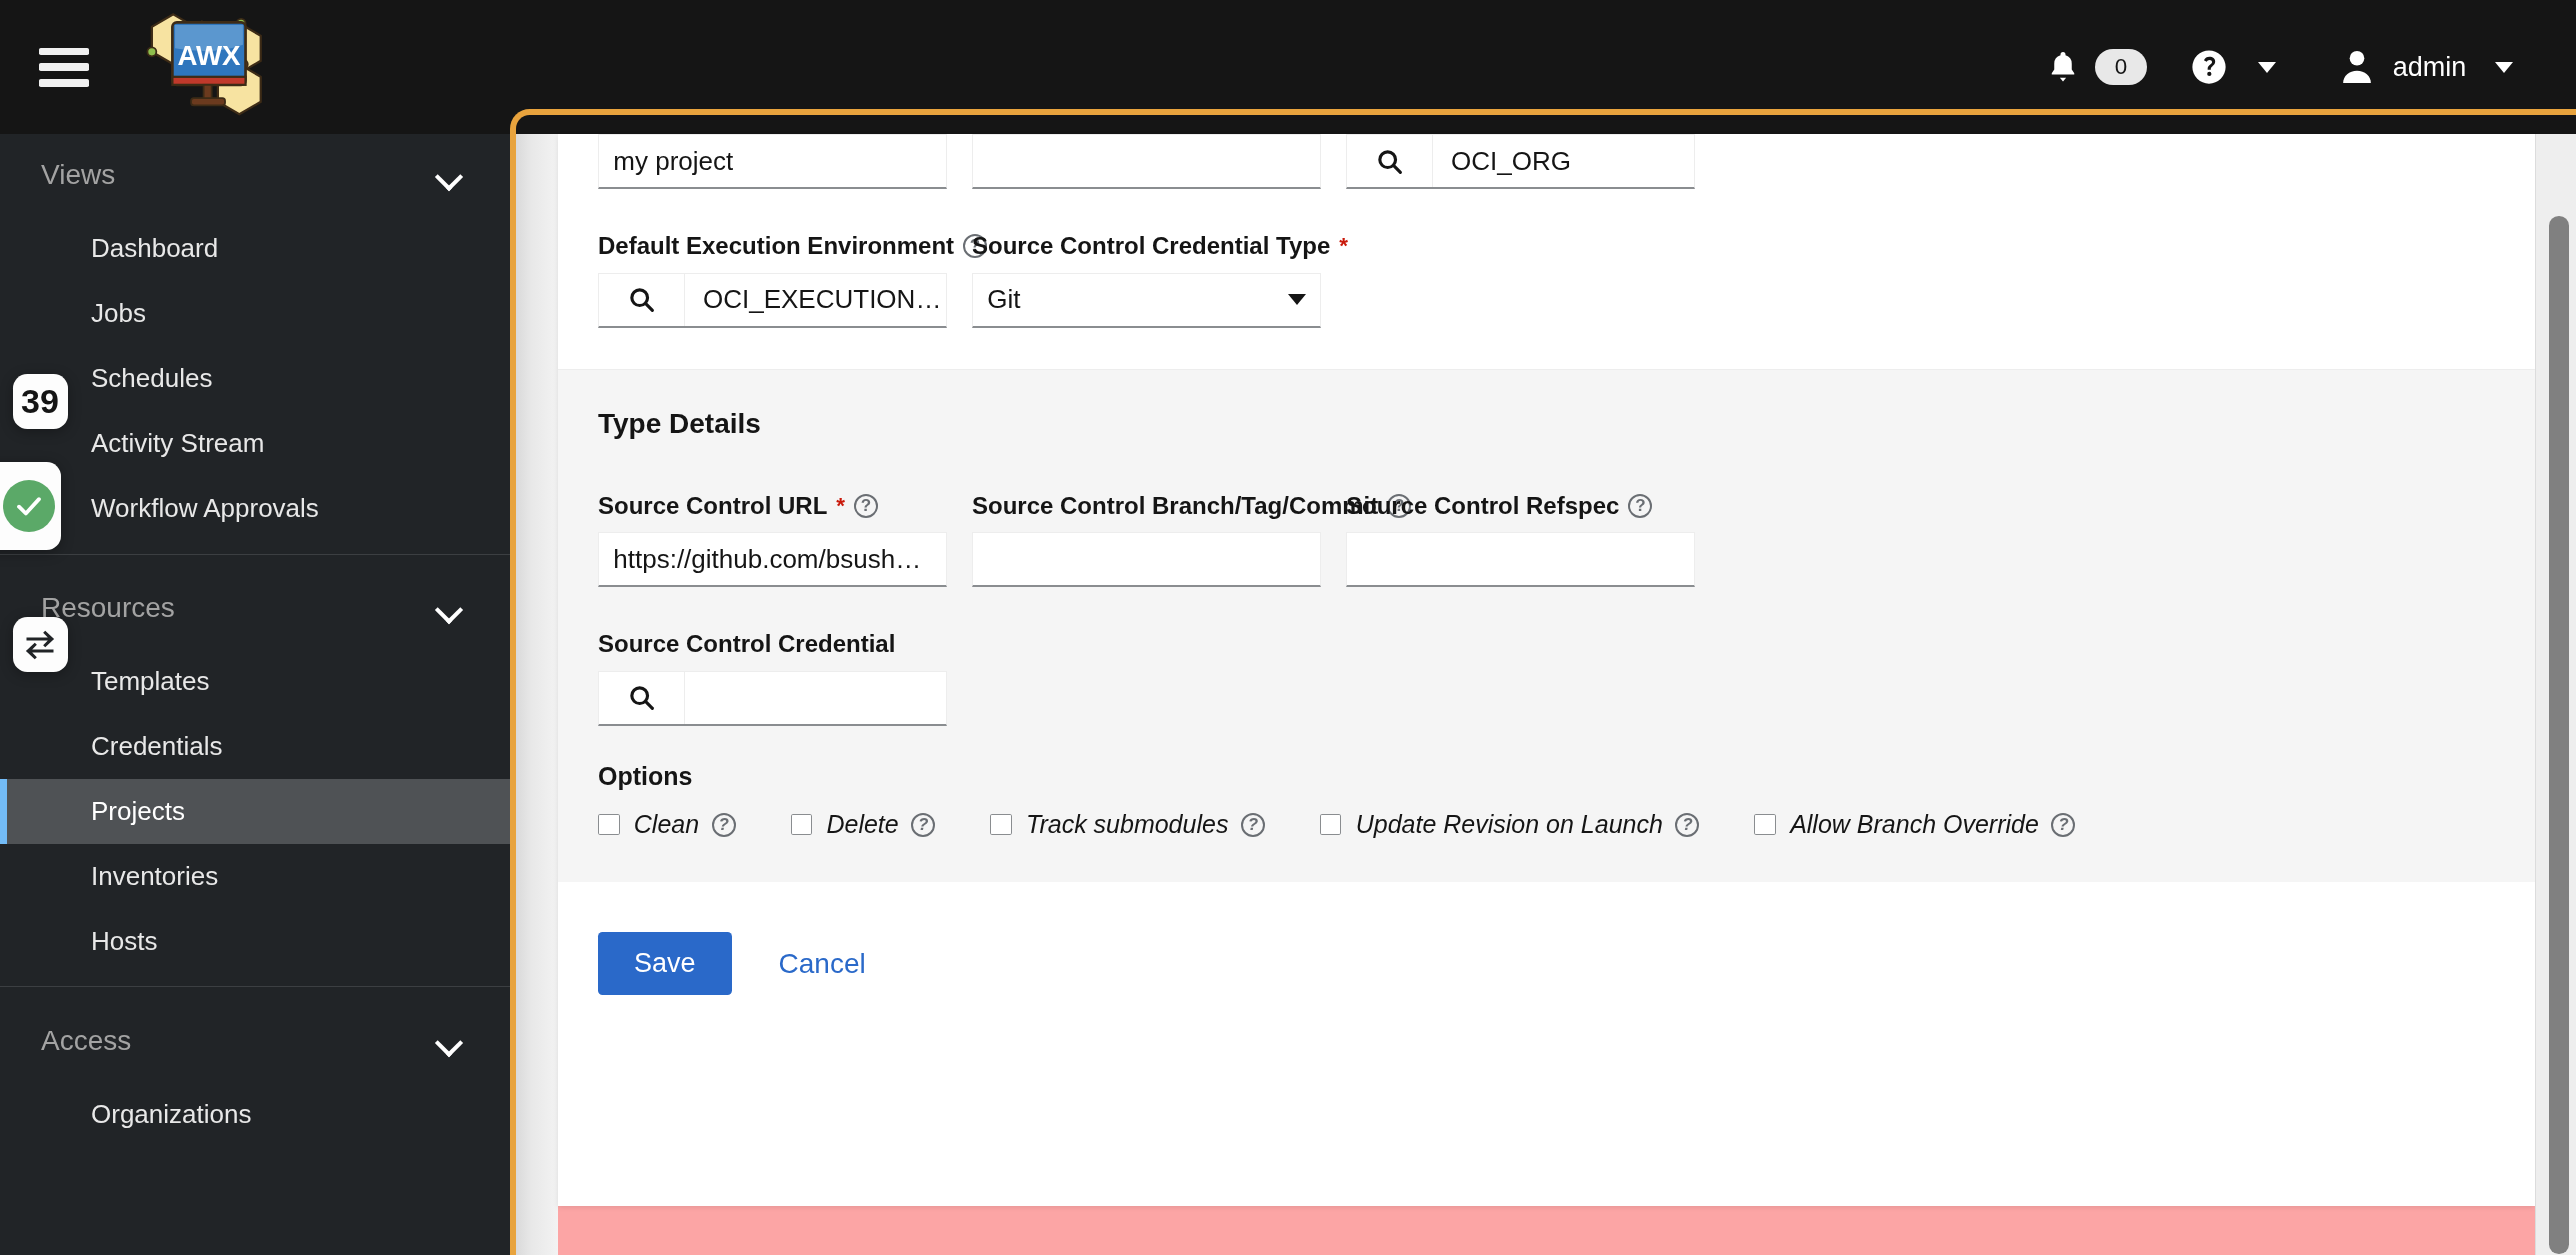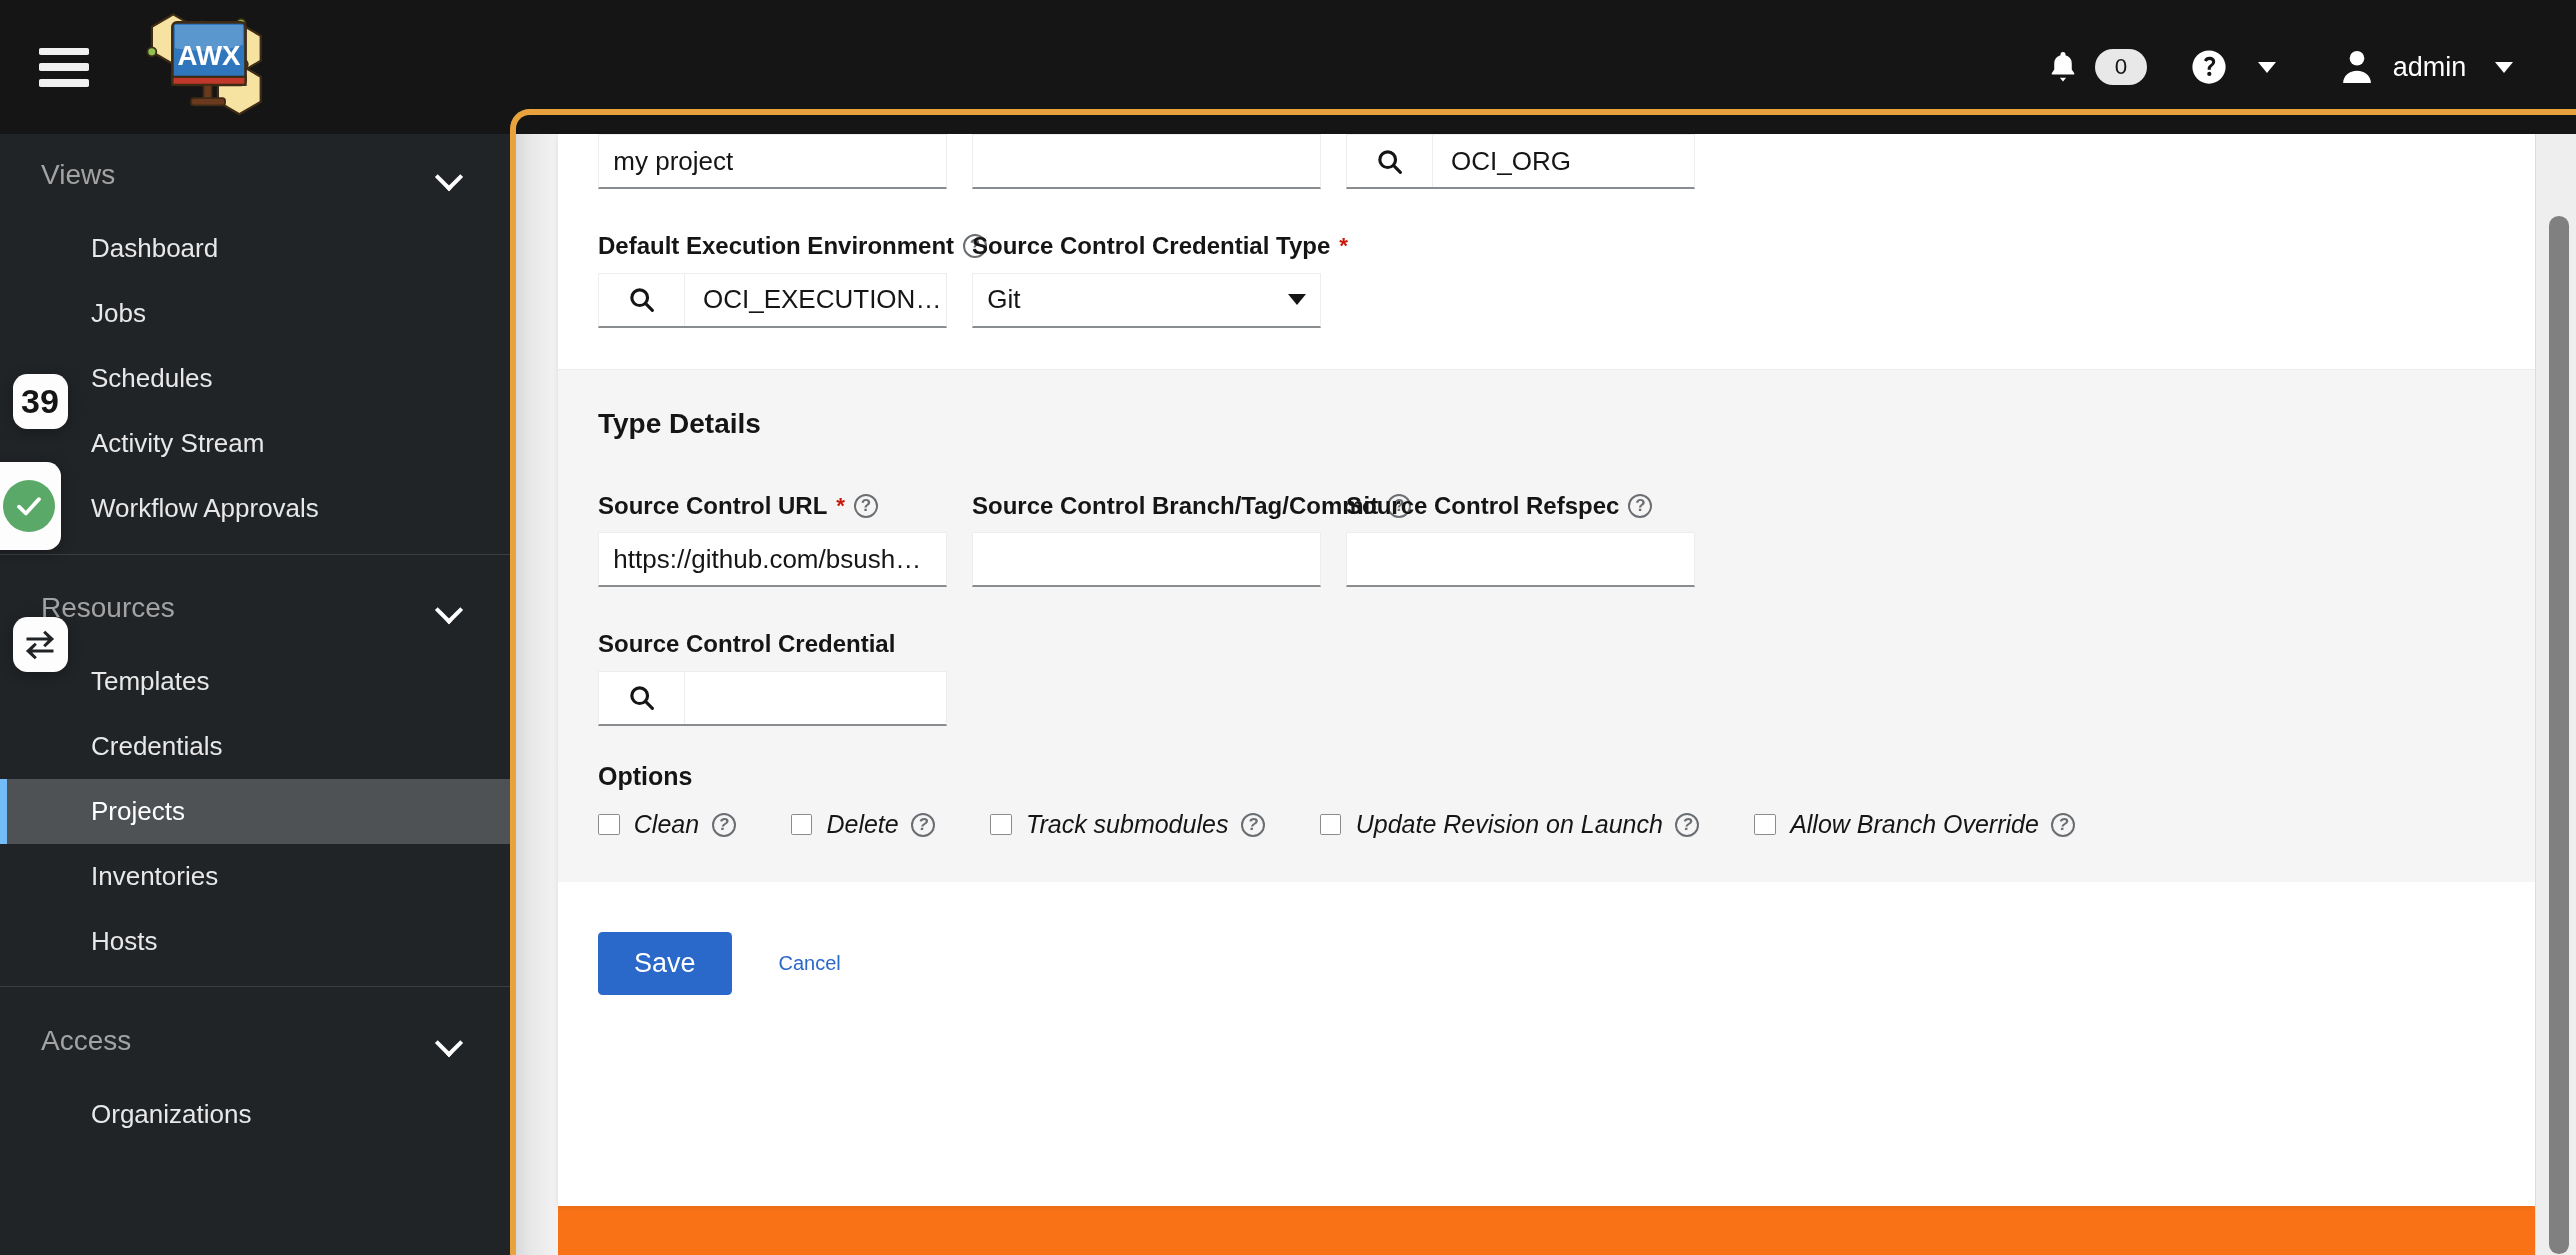--- a/index.html
+++ b/index.html
@@ -63,21 +63,21 @@
     height: 65px; display: flex; align-items: center;
     padding-left: 84px; font-size: 26px; color: #e8e8e8; cursor: pointer;
     border-left: 7.2px solid transparent;
   }
   .nav-item.active { background: #4f5255; border-left: 7.2px solid #73bcf7; color: #fff; }
   .nav-divider { height: 0.9px; background: #3c3f42; margin: 12.5px 0; }
 
   
   .main {
     position: absolute; left: 510px; top: 134px;
-    width: 2066px; height: 1122px; background: #f97316;
+    width: 2066px; height: 1122px; background: #fca5a5;
   }
   .edge-strip {
     position: absolute; left: 0; top: 0; width: 48px; height: 1122px;
     background: linear-gradient(to right, #d4d4d4 0%, #e8e8e8 45%, #f3f3f3 100%);
   }
   .scroll-track {
     position: absolute; right: 0; top: 0; width: 41px; height: 1122px; background: #eeeeee;
     border-left: 0.9px solid #dcdcdc; cursor: pointer;
   }
   .scroll-thumb {
@@ -133,21 +133,21 @@
     border-radius: 1.8px; flex: none; cursor: pointer;
   }
   .opt-label { font-size: 25px; color: #151515; margin-left: 14.3px; margin-right: 12.5px; white-space: nowrap; }
 
   .actions { background: #fff; padding: 50px 40px 52px 40px; display: flex; align-items: center; }
   .btn-save {
     background: #2a69c9; color: #fff; font-size: 27px; border: none; border-radius: 4.5px;
     padding: 16px 36px; cursor: pointer; font-family: Liberation Sans, sans-serif;
   }
   .btn-cancel {
-    background: none; border: none; color: #2a69c9; font-size: 20px;
+    background: none; border: none; color: #2a69c9; font-size: 28px;
     margin-left: 47px; cursor: pointer; font-family: inherit;
   }
 
   
   .highlight {
     position: absolute; left: 510px; top: 109px; width: 2066px; height: 1147px;
     border: 6.3px solid #e8a33d; border-top-left-radius: 19.7px; border-right: none;
     border-bottom: none; pointer-events: none;
   }
   .highlight-top {

